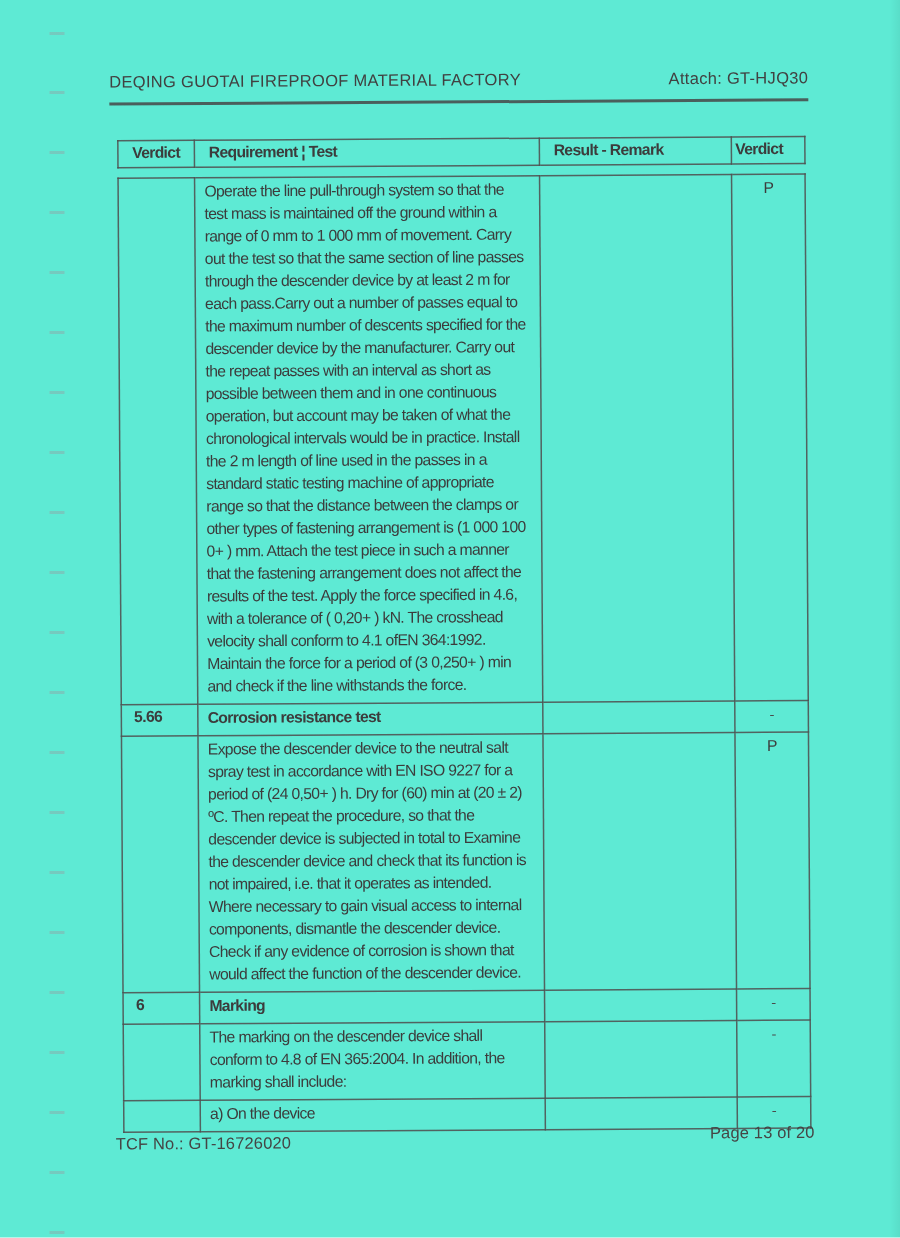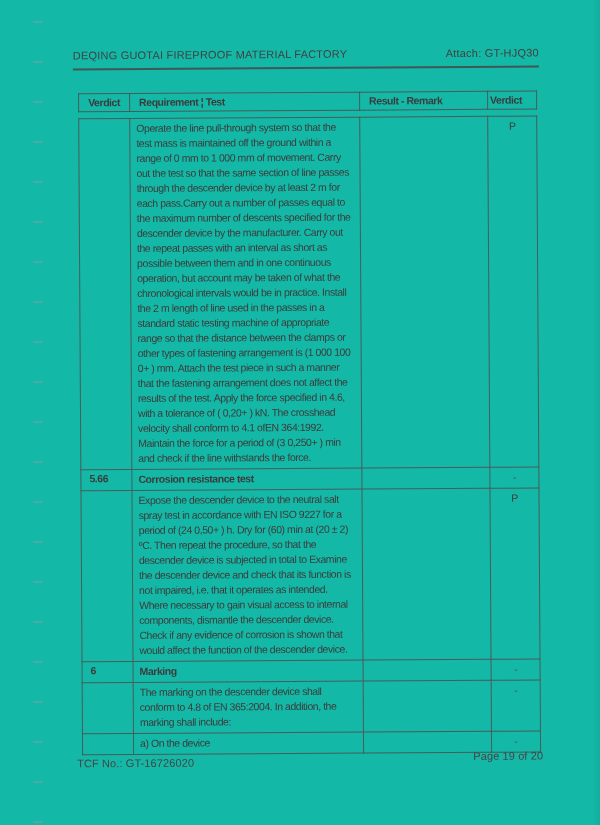--- a/index.html
+++ b/index.html
@@ -5,21 +5,21 @@
   html, body {
     margin: 0; padding: 0;
     width: 600px; height: 825px;
     background: #fbfbfa;
     overflow: hidden;
     font-family: "Liberation Sans", "DejaVu Sans", sans-serif;
   }
   .page {
     position: relative;
     width: 600px; height: 825px;
-    background: #14b8a6;
+    background: #5eead4;
   }
   
   .page::after {
     content: "";
     position: absolute; right: 0; top: 0; bottom: 0; width: 7px;
     background: linear-gradient(to left, rgba(0,0,0,0.055), rgba(0,0,0,0));
     pointer-events: none;
   }
   
   .binder-holes {
@@ -164,17 +164,17 @@
             <td class="clause"></td>
             <td class="req">a) On the device</td>
             <td class="result"></td>
             <td class="verdict dash">-</td>
           </tr>
         </tbody>
     </table>
 
     <div class="doc-footer">
       <span class="tcf">TCF No.: GT-16726020</span>
-      <span class="pageno">Page 19 of 20</span>
+      <span class="pageno">Page 13 of 20</span>
     </div>
 
   </div>
 </div>
 
 </body></html>

